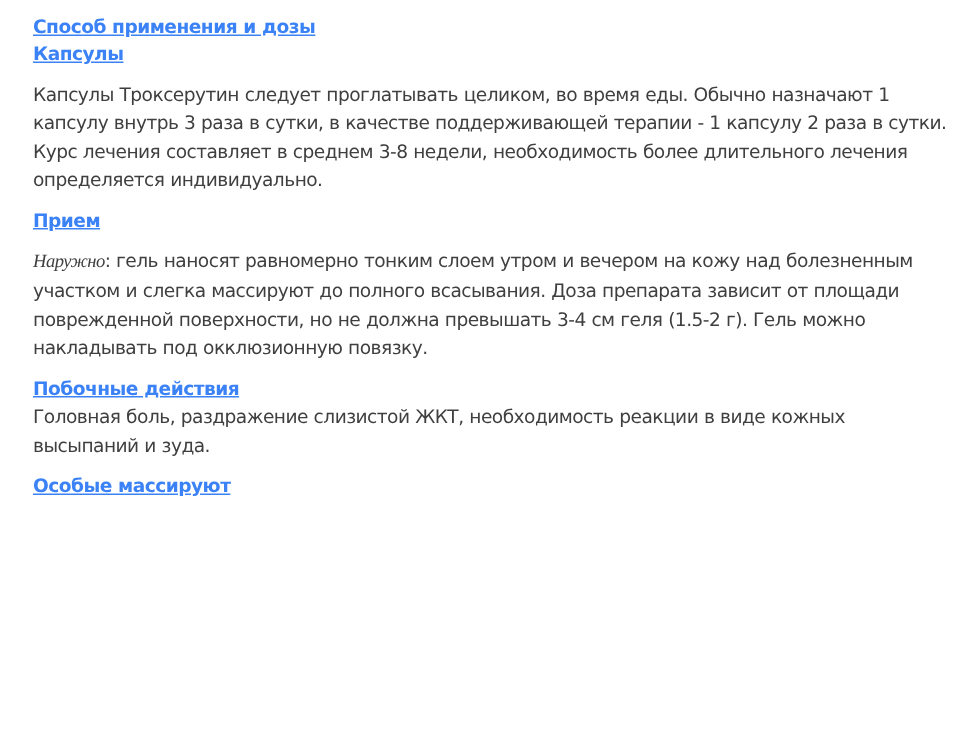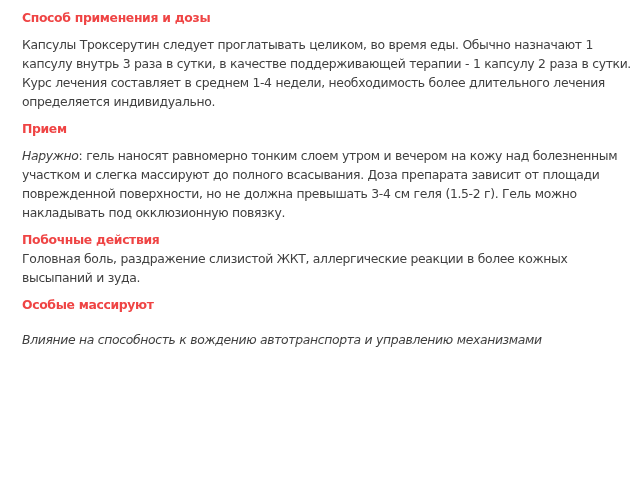--- a/index.html
+++ b/index.html
@@ -19,52 +19,53 @@
       left: 22px;
       top: 9px;
       width: 614px;
       color: #3f3f3f;
       font-size: 12.4px;
       letter-spacing: -0.35px;
       word-spacing: 0.2px;
     }
     .h {
       font-weight: bold;
-      color: #ef4444;
+      color: #3b82f6;
       font-size: 12.4px;
       line-height: 18px;
       margin: 0;
+      text-decoration: underline;
     }
     .p {
       margin: 0;
       line-height: 19px;
     }
     .gap-s { height: 8px; }
     .gap-m { height: 9px; }
-    em { font-style: italic; }
+    em { font-style: italic; font-family: Liberation Serif, serif; }
   </style>
 </head>
 <body>
 
 <div class="doc">
 
   <div class="h">Способ применения и дозы</div>
+  <div class="h">Капсулы</div>
   <div class="gap-s"></div>
-  <p class="p">Капсулы Троксерутин следует проглатывать целиком, во время еды. Обычно назначают 1 капсулу внутрь 3 раза в сутки, в качестве поддерживающей терапии - 1 капсулу 2 раза в сутки. Курс лечения составляет в среднем 1-4 недели, необходимость более длительного лечения определяется индивидуально.</p>
+  <p class="p">Капсулы Троксерутин следует проглатывать целиком, во время еды. Обычно назначают 1 капсулу внутрь 3 раза в сутки, в качестве поддерживающей терапии - 1 капсулу 2 раза в сутки. Курс лечения составляет в среднем 3-8 недели, необходимость более длительного лечения определяется индивидуально.</p>
   <div class="gap-m"></div>
 
   <div class="h">Прием</div>
   <div class="gap-s"></div>
   <p class="p"><em>Наружно</em><span>: гель наносят равномерно тонким слоем утром и вечером на кожу над болезненным участком и слегка массируют до полного всасывания. Доза препарата зависит от площади поврежденной поверхности, но не должна превышать 3-4 см геля (1.5-2 г). Гель можно накладывать под окклюзионную повязку.</span></p>
   <div class="gap-m"></div>
 
   <div class="h">Побочные действия</div>
-  <p class="p">Головная боль, раздражение слизистой ЖКТ, аллергические реакции в более кожных высыпаний и зуда.</p>
+  <p class="p">Головная боль, раздражение слизистой ЖКТ, необходимость реакции в виде кожных высыпаний и зуда.</p>
   <div class="gap-m"></div>
 
   <div class="h">Особые массируют</div>
   <div class="gap-s"></div>
   <div class="gap-s"></div>
-  <p class="p"><em>Влияние на способность к вождению автотранспорта и управлению механизмами</em></p>
   <div class="gap-s"></div>
   <div class="gap-m"></div>
 
 </div>
 
 </body></html>

